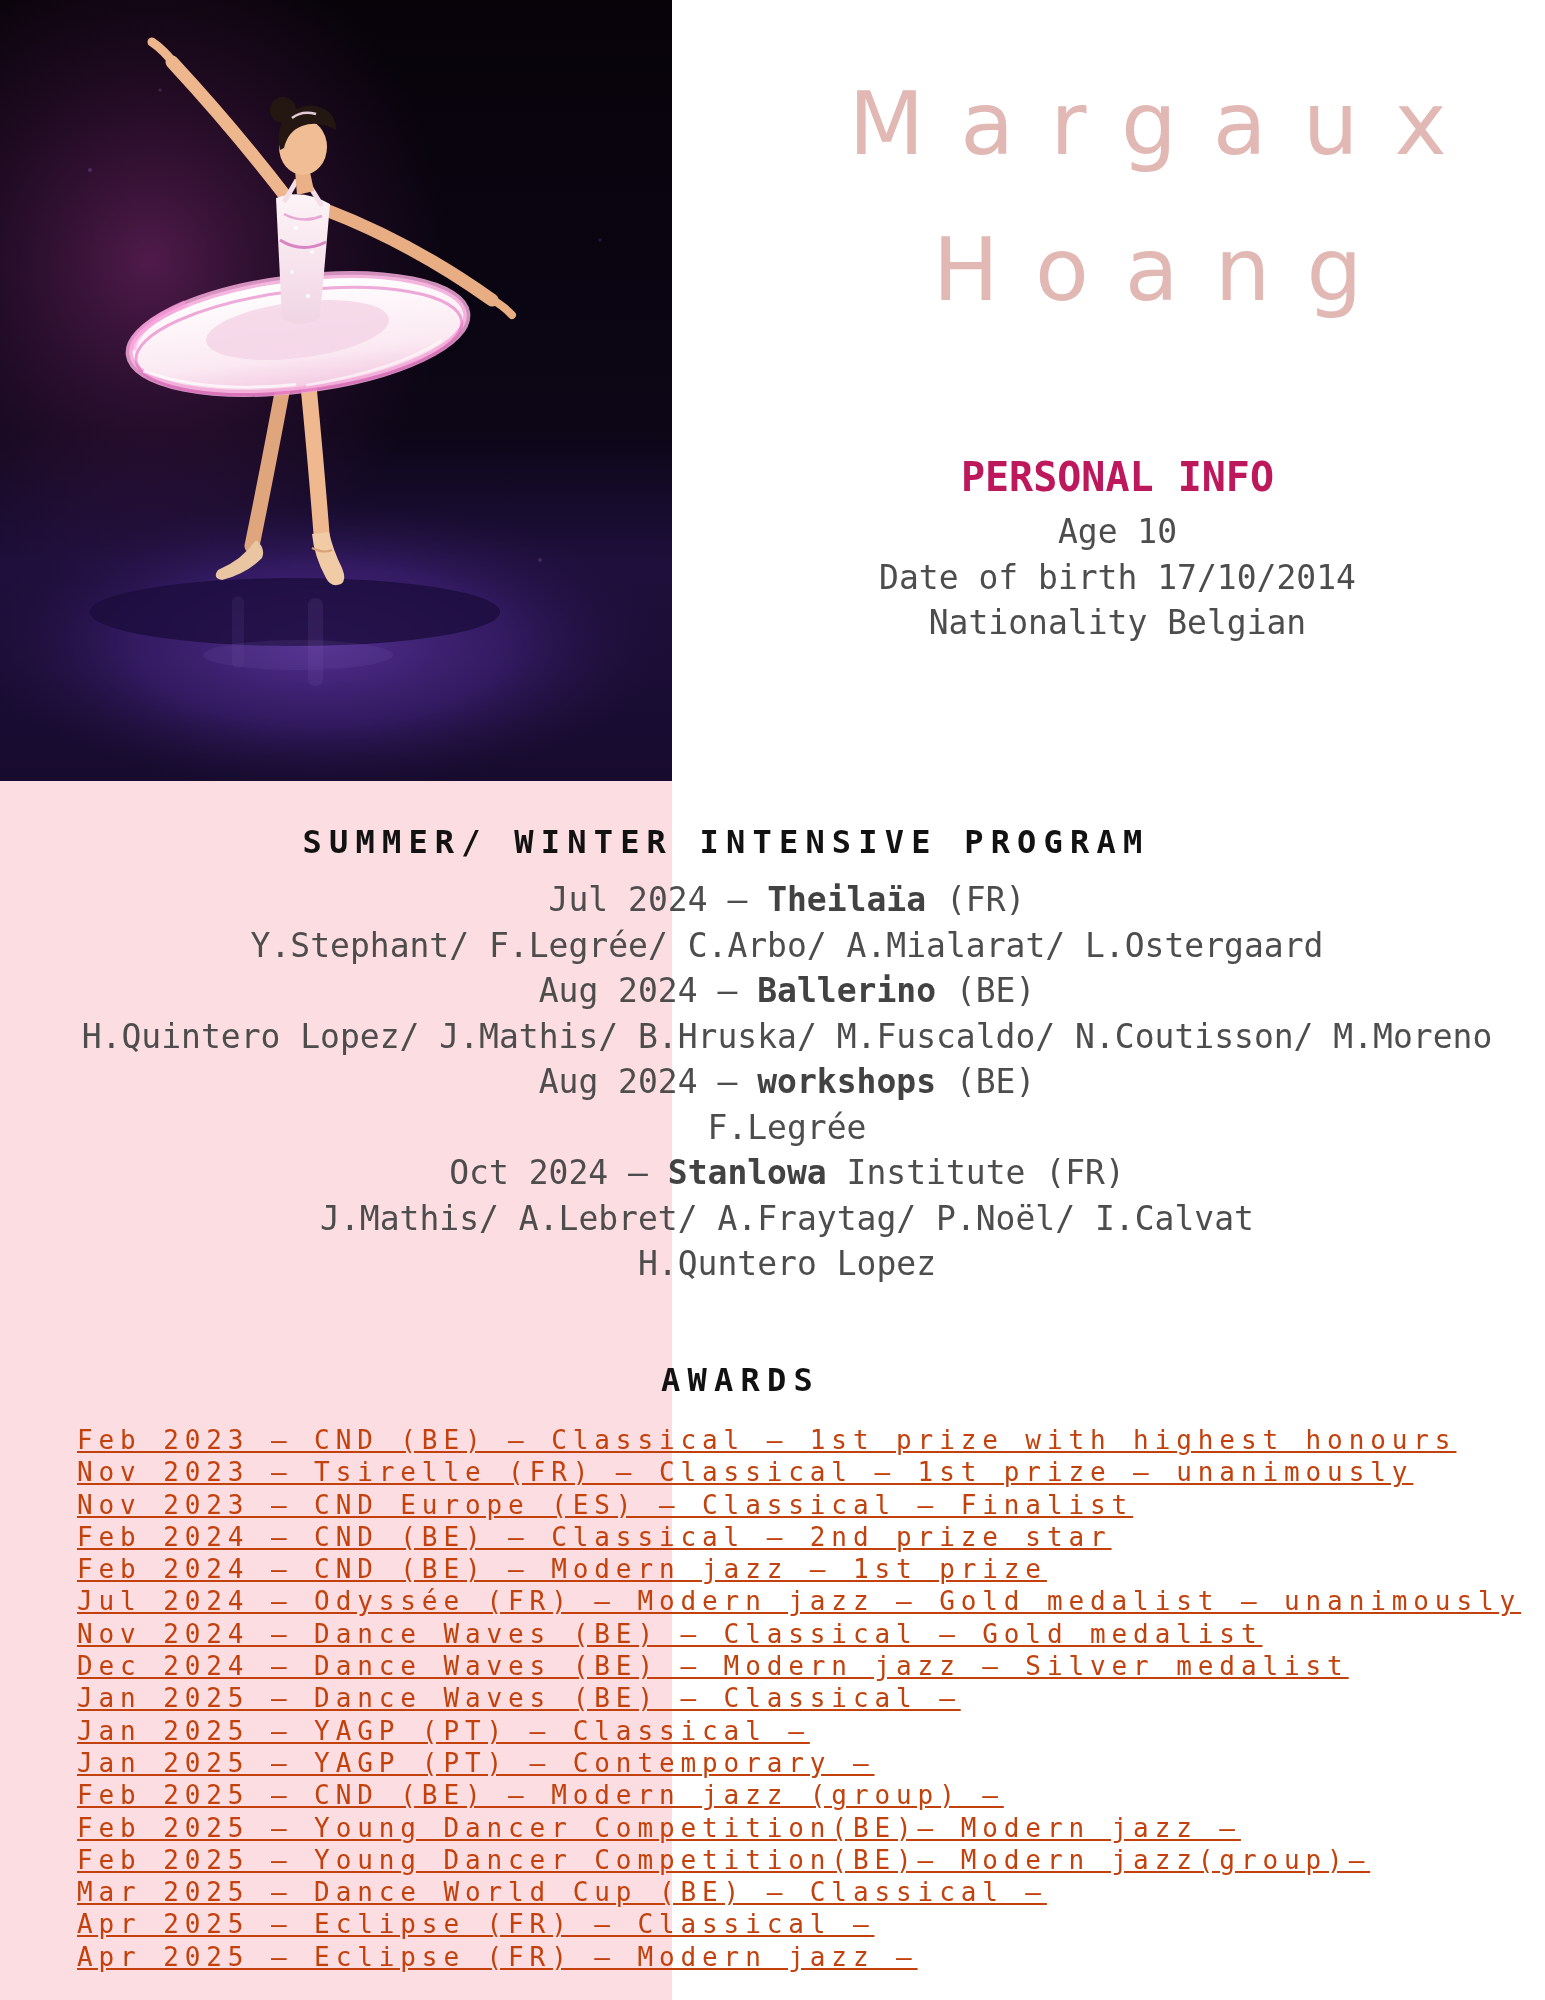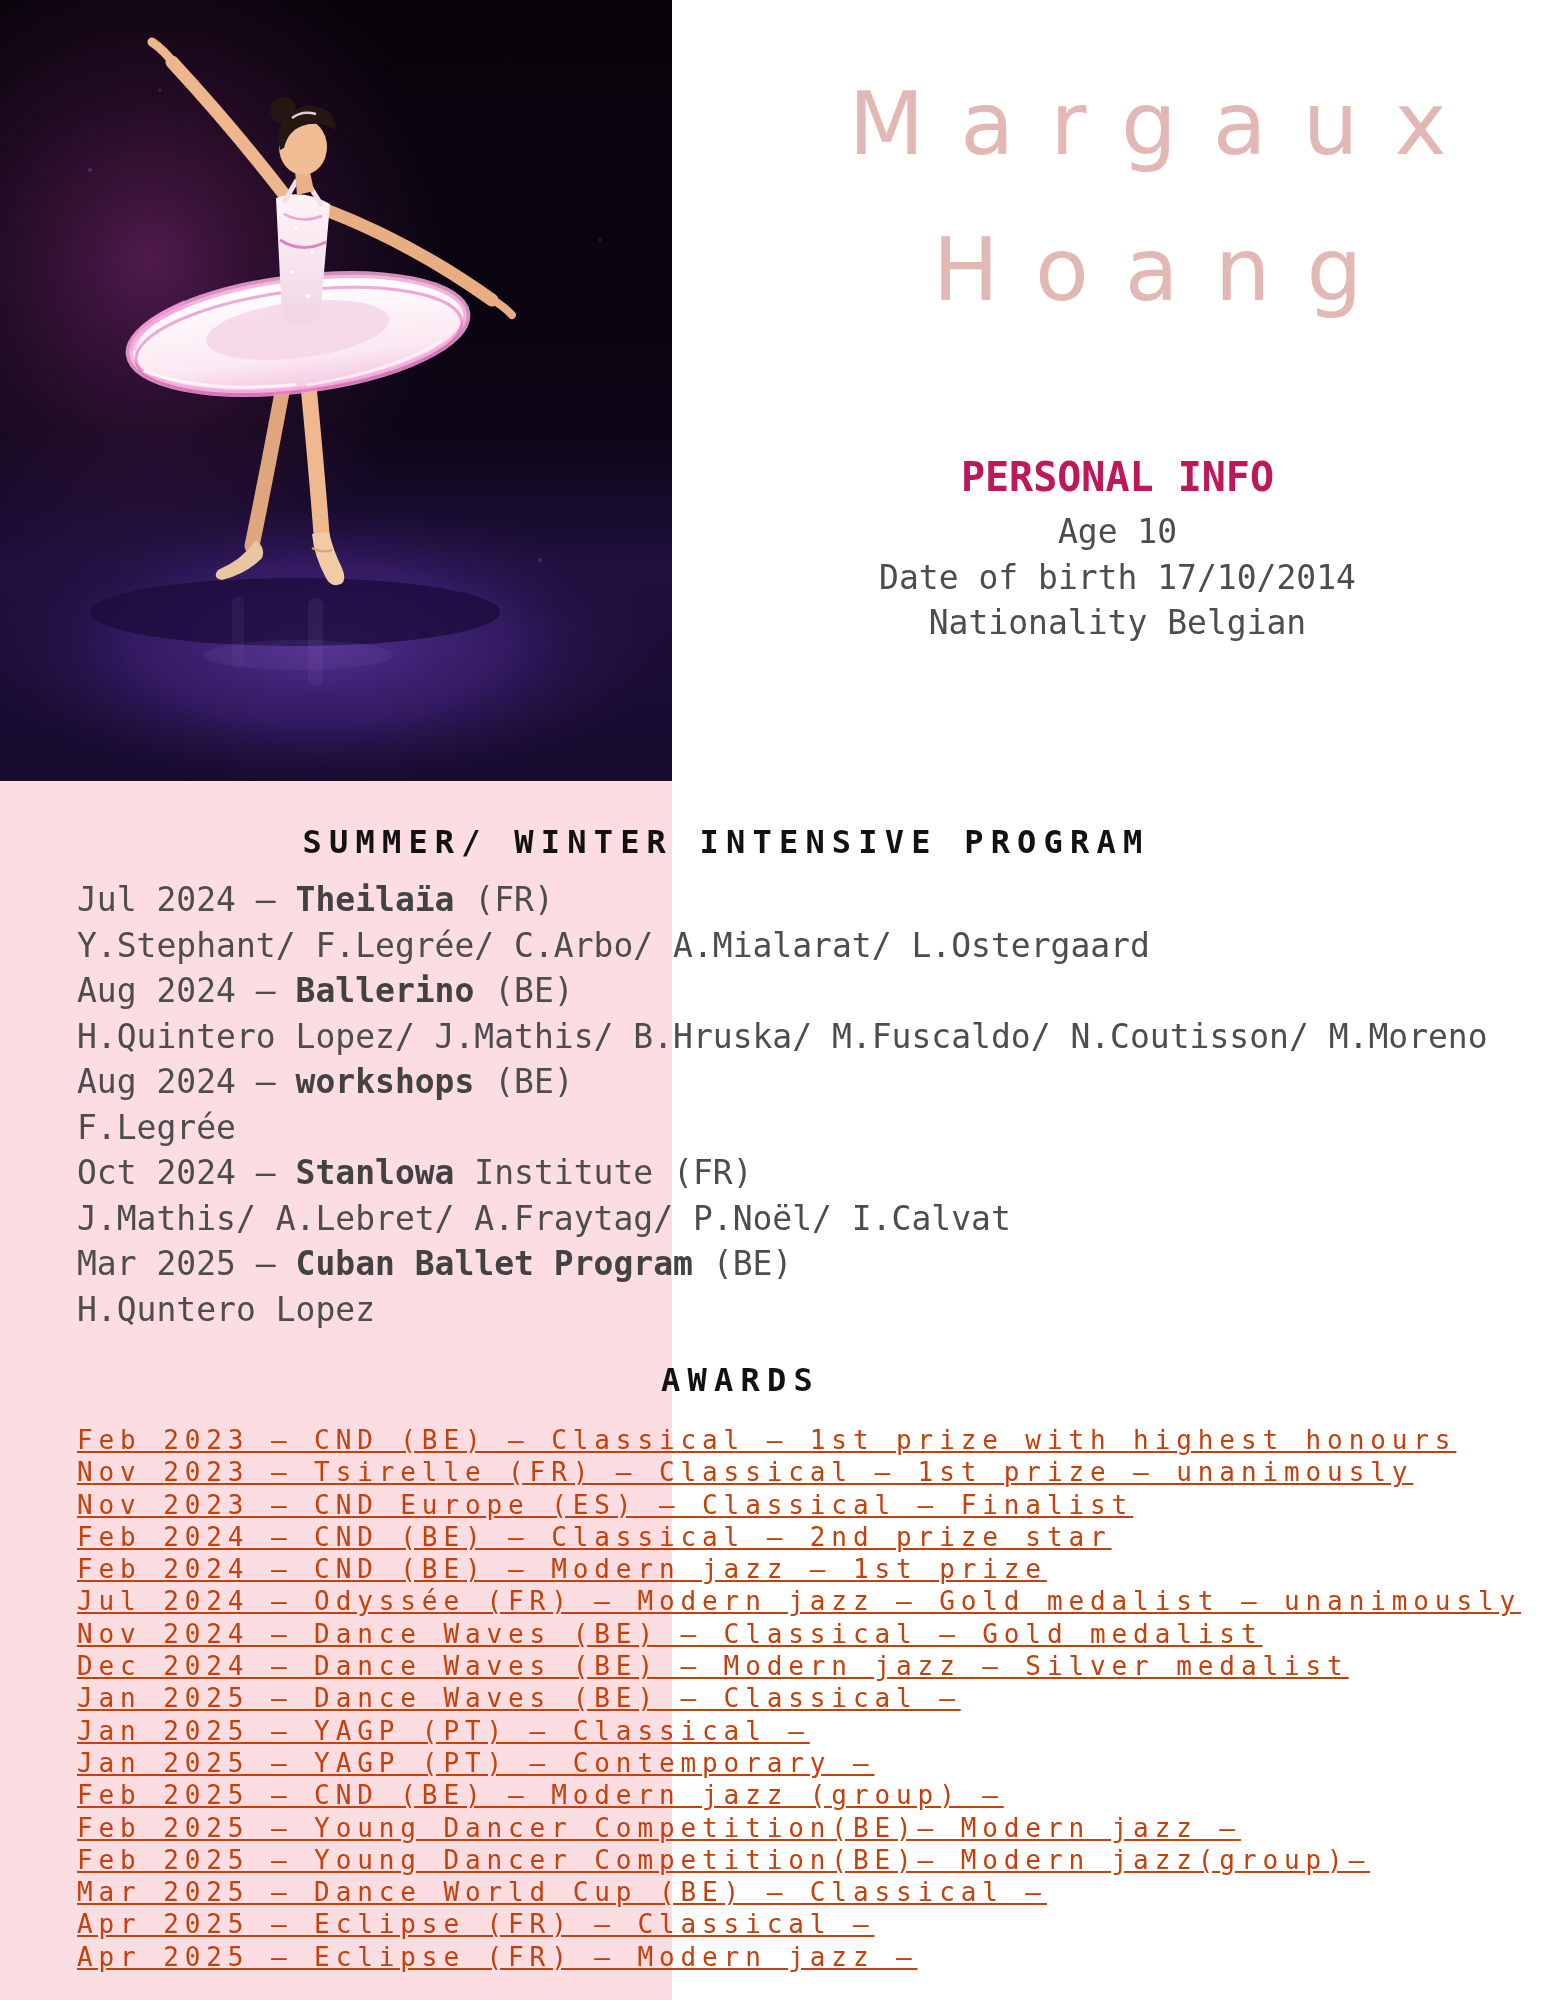--- a/index.html
+++ b/index.html
@@ -32,21 +32,21 @@
   .section-heading{
     position:absolute;left:0;margin:0;width:100%;box-sizing:border-box;text-align:center;
     font-family:"DejaVu Sans Mono", monospace;font-weight:bold;color:#121212;
     font-size:32px;line-height:44px;letter-spacing:7.2px;white-space:nowrap;
   }
   .heading-program{top:820px;padding-right:93px;}
   .heading-awards{top:1358px;padding-right:64px;}
   
   .program-list{
     position:absolute;left:77px;top:877px;width:1420px;
-    font-size:33px;line-height:45.5px;color:#4d4d4d;white-space:nowrap;
+    font-size:33px;line-height:45.5px;color:#4d4d4d;white-space:nowrap;text-align:center;
   }
   .program-list .b{font-weight:bold;color:#424242;}
   
   .awards-list{
     position:absolute;left:77px;top:1424px;width:1460px;
     font-size:26px;line-height:32.3px;letter-spacing:5.9px;color:#c2410c;white-space:nowrap;text-decoration:underline;
   }
 </style>
 </head>
 <body>
@@ -154,21 +154,20 @@
   <h2 class="section-heading heading-program">SUMMER/ WINTER INTENSIVE PROGRAM</h2>
   <div class="program-list">
     <div><span>Jul 2024 – </span><span class="b">Theilaïa</span><span> (FR)</span></div>
     <div><span>Y.Stephant/ F.Legrée/ C.Arbo/ A.Mialarat/ L.Ostergaard</span></div>
     <div><span>Aug 2024 – </span><span class="b">Ballerino</span><span> (BE)</span></div>
     <div><span>H.Quintero Lopez/ J.Mathis/ B.Hruska/ M.Fuscaldo/ N.Coutisson/ M.Moreno</span></div>
     <div><span>Aug 2024 – </span><span class="b">workshops</span><span> (BE)</span></div>
     <div><span>F.Legrée</span></div>
     <div><span>Oct 2024 – </span><span class="b">Stanlowa</span><span> Institute (FR)</span></div>
     <div><span>J.Mathis/ A.Lebret/ A.Fraytag/ P.Noël/ I.Calvat</span></div>
-    <div><span>Mar 2025 – </span><span class="b">Cuban Ballet Program</span><span> (BE)</span></div>
     <div><span>H.Quntero Lopez</span></div>
   </div>
 
   <h2 class="section-heading heading-awards">AWARDS</h2>
   <div class="awards-list">
     <div>Feb 2023 – CND (BE) – Classical – 1st prize with highest honours</div>
     <div>Nov 2023 – Tsirelle (FR) – Classical – 1st prize – unanimously</div>
     <div>Nov 2023 – CND Europe (ES) – Classical – Finalist</div>
     <div>Feb 2024 – CND (BE) – Classical – 2nd prize star</div>
     <div>Feb 2024 – CND (BE) – Modern jazz – 1st prize</div>

